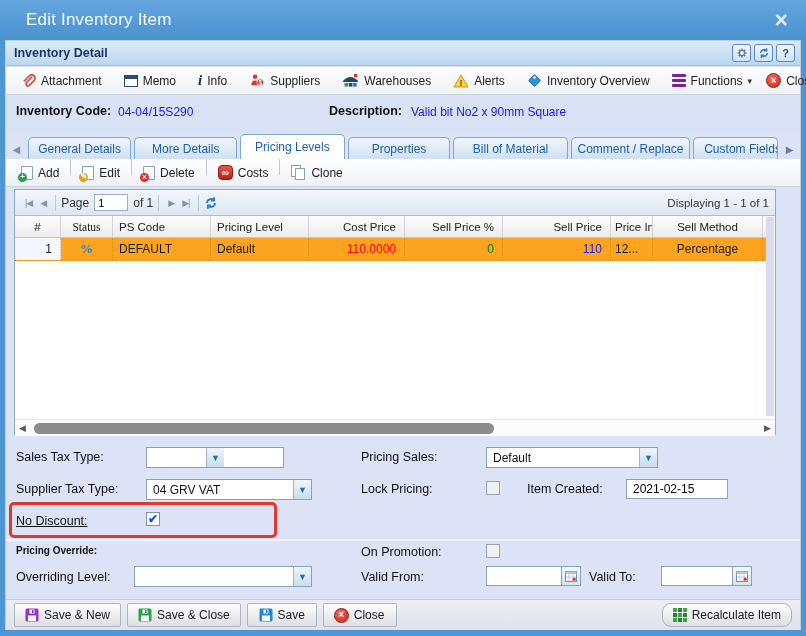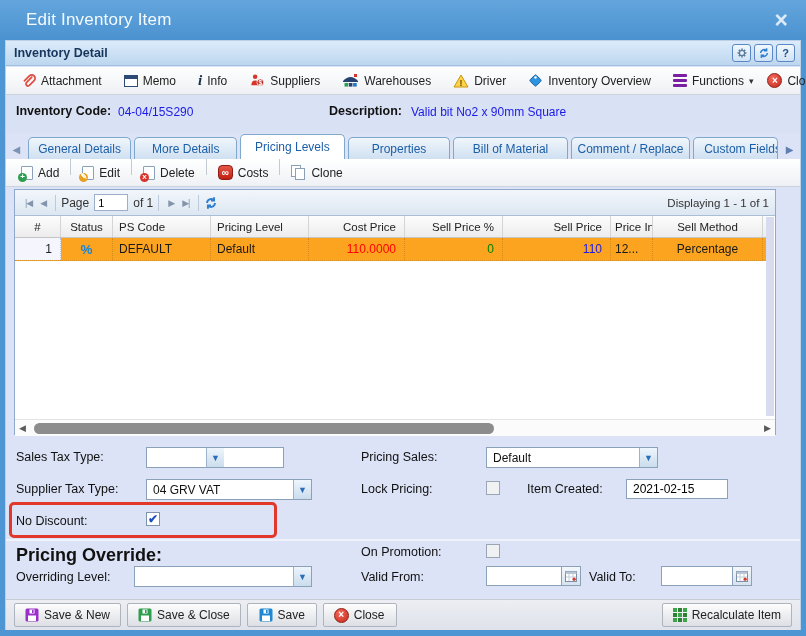--- a/index.html
+++ b/index.html
@@ -56,21 +56,21 @@
   #displaying { margin-left:auto; font-size:11.5px; color:#333; }
   .gsep { width:1px; height:16px; background:#bccadb; margin:0 5px; }
 
   .grow-flex { display:flex; width:752px; }
   #ghead { height:22px; background:linear-gradient(#fdfdfd,#ececec); border-bottom:1px solid #c5c5c5; }
   .hc { font-size:11.5px; color:#222; display:flex; align-items:center; border-right:1px solid #d4d4d4;
     overflow:hidden; white-space:nowrap; height:100%; }
   #drow { height:23px; background:#fca41f; border-bottom:1px dotted #d79018; cursor:pointer; }
   .dc { font-size:12px; display:flex; align-items:center; border-right:1px dotted rgba(0,0,0,.15);
     overflow:hidden; white-space:nowrap; height:100%; }
-  .c0{width:46px; justify-content:center;} .c1{width:52px; justify-content:center;}
+  .c0{width:46px; justify-content:center;} .c1{width:52px; justify-content:center;font-family:Liberation Serif, serif;}
   .c2{width:98px; padding-left:6px;} .c3{width:98px; padding-left:6px;}
   .c4{width:96px; justify-content:flex-end; padding-right:8px;}
   .c5{width:98px; justify-content:flex-end; padding-right:8px;}
   .c6{width:108px; justify-content:flex-end; padding-right:8px;}
   .c7{width:42px; padding-left:4px;} .c8{width:110px; justify-content:center;}
   .cfill{flex:1; border-right:none;}
   #rownum { background:#f4f5fd; color:#222; justify-content:flex-end; padding-right:8px; border-right:1px dotted #b9bfd6; }
   #vstrip { position:absolute; right:1px; top:27px; bottom:18px; width:8px; background:#d9dbf0; }
   #gbody { height:158px; background:#fff; }
   #hscroll { height:17px; background:#fbfbfc; border-top:1px solid #e4e4e4; display:flex; align-items:center; padding:0 4px; }
@@ -88,28 +88,28 @@
     font-family:"Liberation Sans",sans-serif; }
   .cbox { width:14px; height:14px; background:#fff; border:1px solid #7e94ad; display:flex;
     align-items:center; justify-content:center; cursor:pointer; }
   .cbox.dim { background:#f0f1f3; border-color:#9aa6b4; }
   .cbox .ck { color:#1d4fbf; font-size:12px; font-weight:bold; line-height:10px; }
   .calbtn { width:19px; height:20px; border:1px solid #8ba0b9; border-left:none;
     background:linear-gradient(#f4f8fc,#d6e2ef); display:flex; align-items:center; justify-content:center; cursor:pointer; }
 
   #annotation { left:3px; top:461px; width:268px; height:36px; border:3px solid #e2382c; border-radius:5px; z-index:6; pointer-events:none; }
   #sectsep { left:0; top:498px; width:794px; height:2px; background:#eef2fb; }
-  .boldlabel { font-weight:bold; font-size:18px; color:#111; }
+  .boldlabel { font-weight:bold; font-size:10px; color:#111; }
 
   
   #footer { left:0; top:558px; width:794px; height:31px; background:linear-gradient(#eceef3,#dfe2ea);
     border-top:1px solid #c6cbd4; display:flex; align-items:center; padding:0 8px; gap:6px; }
   .fbtn { height:24px; border:1px solid #aeb4bd; border-radius:2px; background:linear-gradient(#fdfdfd,#dcdfe4);
     display:flex; align-items:center; gap:5px; padding:0 10px; font-size:12px; color:#222; cursor:pointer; white-space:nowrap; }
-  #recalc { margin-left:auto; }
+  #recalc { margin-left:auto;border-radius:9px; }
 
   
   .ico { display:inline-flex; align-items:center; justify-content:center; }
   .redcircle { width:15px; height:15px; border-radius:50%; background:radial-gradient(circle at 35% 30%,#f1695c,#c92a1c);
     color:#fff; font-size:10px; font-weight:bold; display:flex; align-items:center; justify-content:center;
     border:1px solid #8f1c12; line-height:1; }
   .page-ico { position:relative; width:12px; height:14px; background:#fff; border:1px solid #8aa0b8; border-radius:1px; }
   .page-ico .badge { position:absolute; left:-4px; bottom:-3px; width:9px; height:9px; border-radius:50%;
     color:#fff; font-size:8px; font-weight:bold; display:flex; align-items:center; justify-content:center; line-height:1; }
   .hamburger { display:inline-flex; flex-direction:column; gap:2px; }
@@ -199,21 +199,21 @@
           <rect x="11.1" y="10" width="3.6" height="3.6" fill="#1e78c8"></rect>
         </svg>
         <span>Warehouses</span>
       </div>
       <div class="tsep"></div>
       <div class="titem">
         <svg width="16" height="14" viewBox="0 0 16 14">
           <polygon points="8,1 15,13 1,13" fill="#ffd24a" stroke="#c8960c" stroke-width="1"></polygon>
           <text x="8" y="11.5" font-size="9" fill="#6a4a00" text-anchor="middle" font-weight="bold">!</text>
         </svg>
-        <span>Driver</span>
+        <span>Alerts</span>
       </div>
       <div class="tsep"></div>
       <div class="titem">
         <svg width="15" height="15" viewBox="0 0 16 16">
           <rect x="3.4" y="3.4" width="9.2" height="9.2" rx="1.5" transform="rotate(45 8 8)" fill="#2b93e0" stroke="#1360a0" stroke-width="1"></rect>
           <circle cx="8" cy="4.8" r="1.3" fill="#fff"></circle>
         </svg>
         <span>Inventory Overview</span>
       </div>
       <div class="tsep"></div>
@@ -362,21 +362,21 @@
     <span class="abs flabel" style="left:10px;top:441px;">Supplier Tax Type:</span>
     <div class="abs select" style="left:140px;top:438px;width:166px;">
       <span class="val">04 GRV VAT</span>
       <span class="chev">▼</span>
     </div>
     <span class="abs flabel" style="left:355px;top:441px;">Lock Pricing:</span>
     <div class="abs cbox dim" style="left:480px;top:440px;"></div>
     <span class="abs flabel" style="left:521px;top:441px;">Item Created:</span>
     <input class="abs tinput" style="left: 620px; top: 438px; width: 102px;" value="2021-02-15">
 
-    <span class="abs flabel" style="left:10px;top:473px;">No Discount:</span>
+    <span class="abs flabel" style="left:10px;top:473px;text-decoration:underline;">No Discount:</span>
     <div class="abs cbox" style="left:140px;top:471px;">
       <span class="ck">✔</span>
     </div>
     <div class="abs" id="annotation"></div>
 
     <div class="abs" id="sectsep"></div>
 
     <span class="abs boldlabel" style="left:10px;top:504px;">Pricing Override:</span>
     <span class="abs flabel" style="left:355px;top:504px;">On Promotion:</span>
     <div class="abs cbox dim" style="left:480px;top:503px;"></div>

